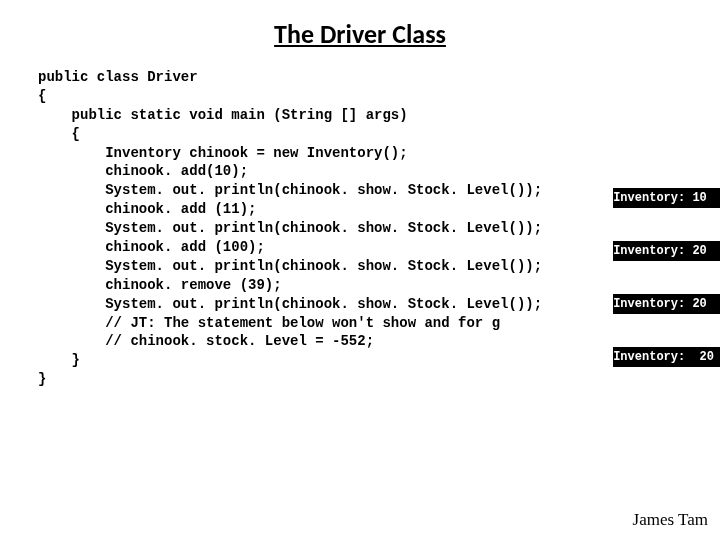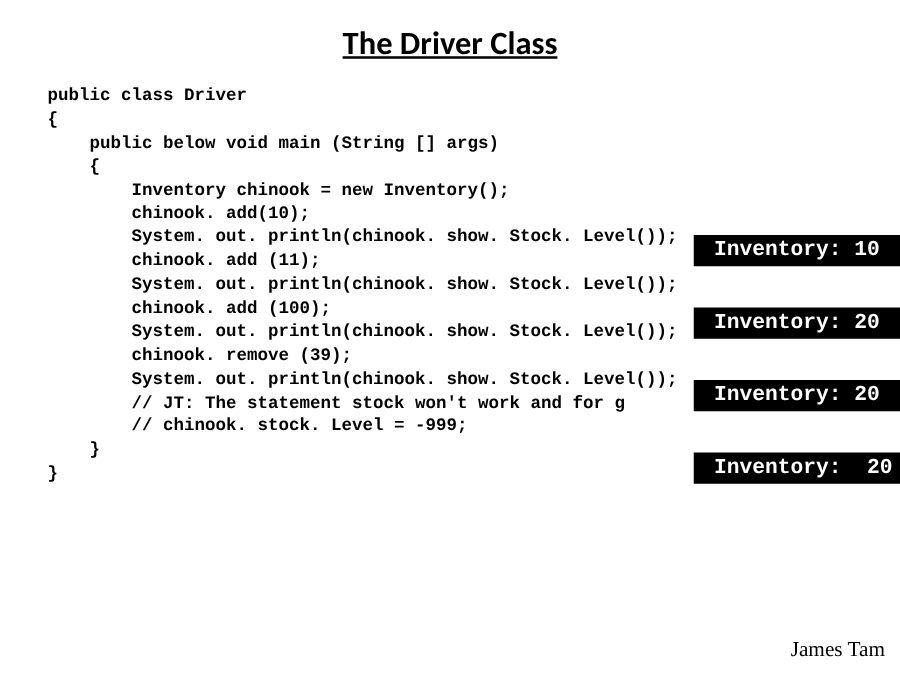--- a/index.html
+++ b/index.html
@@ -34,54 +34,54 @@
     right: 0;
     top: 188px;
     display: flex;
     flex-direction: column;
     gap: 33px;
   }
   .output-row {
     background: #000;
     color: #fff;
     font-family: "Courier New", monospace;
-    font-size: 17px;
+    font-size: 12px;
     font-weight: bold;
-    padding: 3px 6px 3px 16px;
+    padding: 3px 6px 3px 0;
     white-space: pre;
   }
   .footer {
     position: absolute;
     right: 12px;
     bottom: 10px;
     font-family: "Times New Roman", serif;
     font-size: 17px;
     color: #000;
   }
 </style>
 </head>
 <body>
 
 <div class="title">The Driver Class</div>
 
 <div class="code-block"><span>public class Driver</span>
 <span>{</span>
-<span>    public below void main (String [] args)</span>
+<span>    public static void main (String [] args)</span>
 <span>    {</span>
 <span>        Inventory chinook = new Inventory();</span>
 <span>        chinook. add(10);</span>
 <span>        System. out. println(chinook. show. Stock. Level());</span>
 <span>        chinook. add (11);</span>
 <span>        System. out. println(chinook. show. Stock. Level());</span>
 <span>        chinook. add (100);</span>
 <span>        System. out. println(chinook. show. Stock. Level());</span>
 <span>        chinook. remove (39);</span>
 <span>        System. out. println(chinook. show. Stock. Level());</span>
-<span>        // JT: The statement stock won't work and for g</span>
-<span>        // chinook. stock. Level = -999;</span>
+<span>        // JT: The statement below won't show and for g</span>
+<span>        // chinook. stock. Level = -552;</span>
 <span>    }</span>
 <span>}</span></div>
 
 <div class="outputs">
   <div class="output-row">Inventory: 10</div>
   <div class="output-row">Inventory: 20</div>
   <div class="output-row">Inventory: 20</div>
   <div class="output-row">Inventory:  20</div>
 </div>
 

